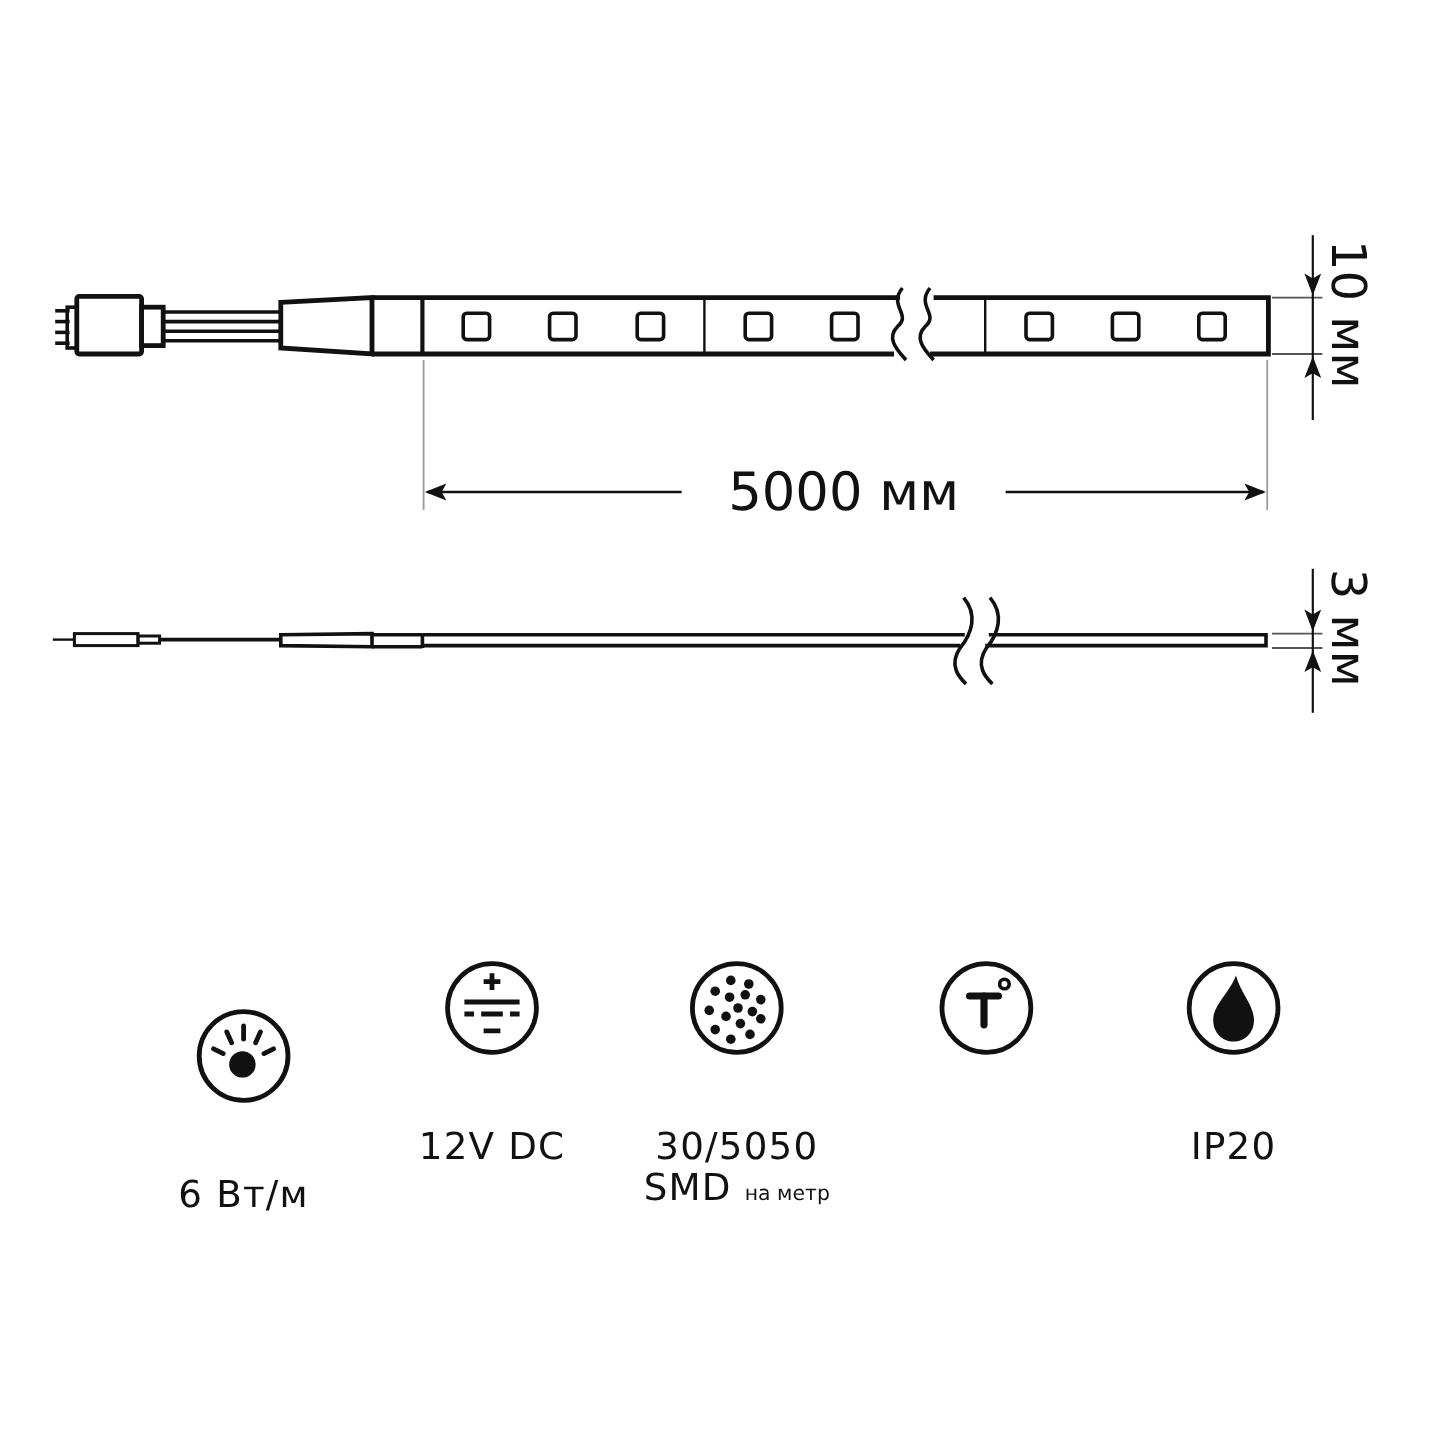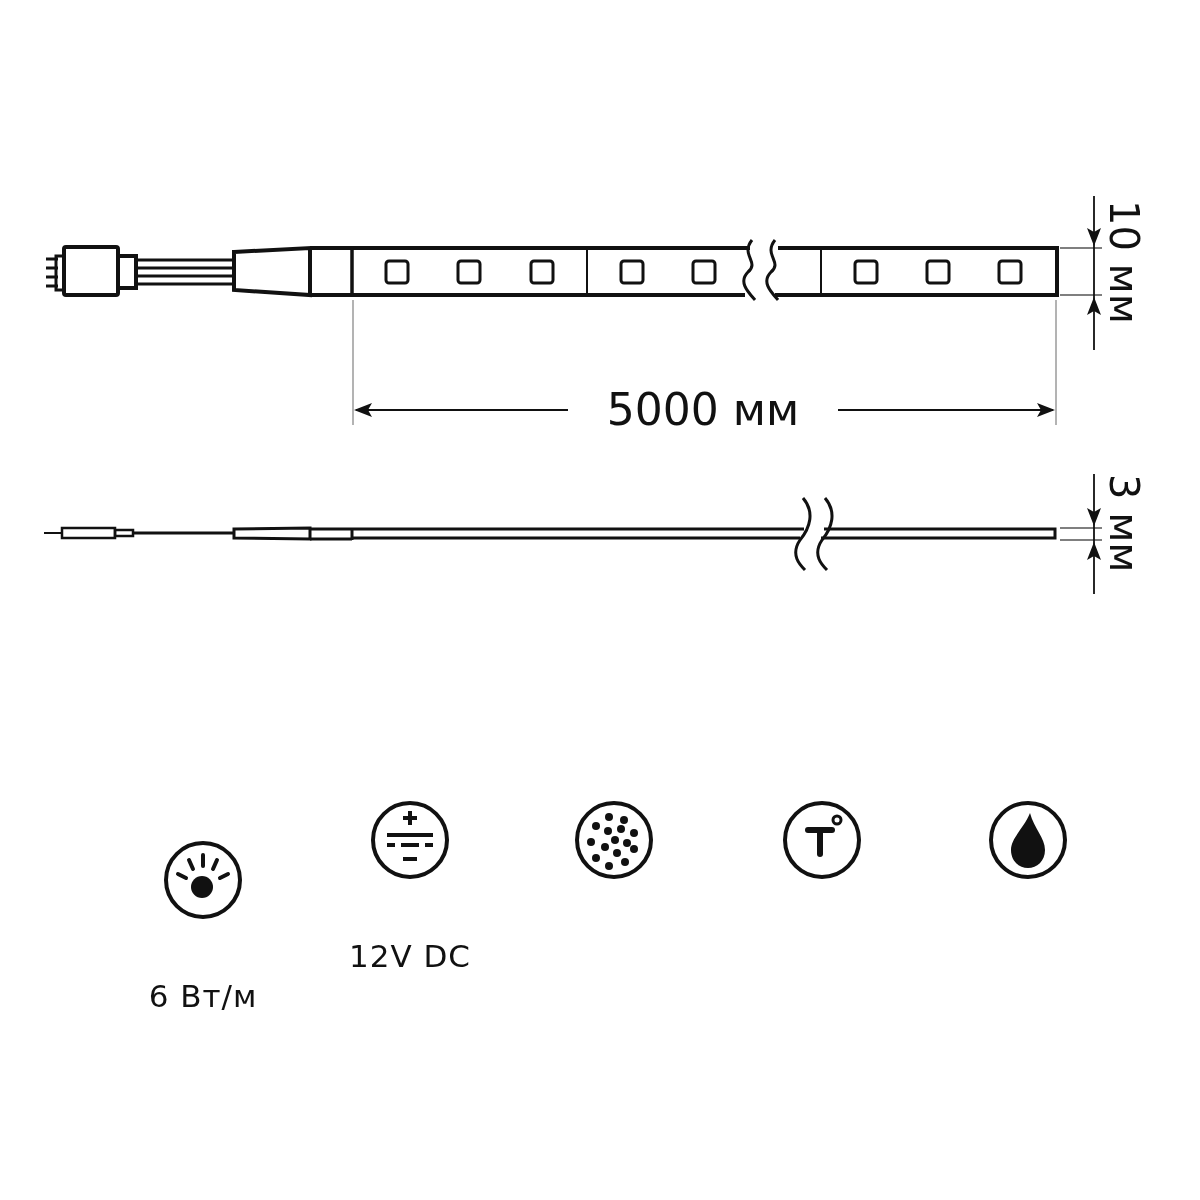--- a/index.html
+++ b/index.html
@@ -153,31 +153,34 @@
         <circle cx="43" cy="42" r="4"></circle>
         <circle cx="55" cy="45" r="4"></circle>
       <circle cx="33" cy="49" r="4"></circle>
         <circle cx="62" cy="51" r="4"></circle>
       <circle cx="45" cy="55" r="4"></circle>
         <circle cx="24" cy="60" r="4"></circle>
         <circle cx="53" cy="64" r="4"></circle>
         <circle cx="37" cy="68" r="4"></circle>
     </g>
   </svg>
+  <span class="label">30/5050</span>
+  <span class="sub"><span>SMD</span> <small>на метр</small></span>
 </div>
 
 <div class="spec" style="left:722px; top:798px;">
   <svg class="icon" viewBox="0 0 84 84">
     <circle cx="42" cy="42" r="37" fill="none" stroke="#111" stroke-width="4"></circle>
     <g stroke="#111" stroke-width="6" stroke-linecap="round">
       <line x1="28" y1="32" x2="52" y2="32"></line>
       <line x1="40" y1="32" x2="40" y2="56"></line>
     </g>
     <circle cx="57" cy="22" r="4" fill="none" stroke="#111" stroke-width="3"></circle>
   </svg>
 </div>
 
 <div class="spec" style="left:928px; top:798px;">
   <svg class="icon" viewBox="0 0 84 84">
     <circle cx="42" cy="42" r="37" fill="none" stroke="#111" stroke-width="4"></circle>
     <path d="M44 15 C38 30, 25 40, 25 52 C25 63, 33 70, 42 70 C51 70, 59 63, 59 52 C59 40, 48 30, 44 15 Z" fill="#111"></path>
   </svg>
+  <span class="label">IP20</span>
 </div>
 
 </body></html>

